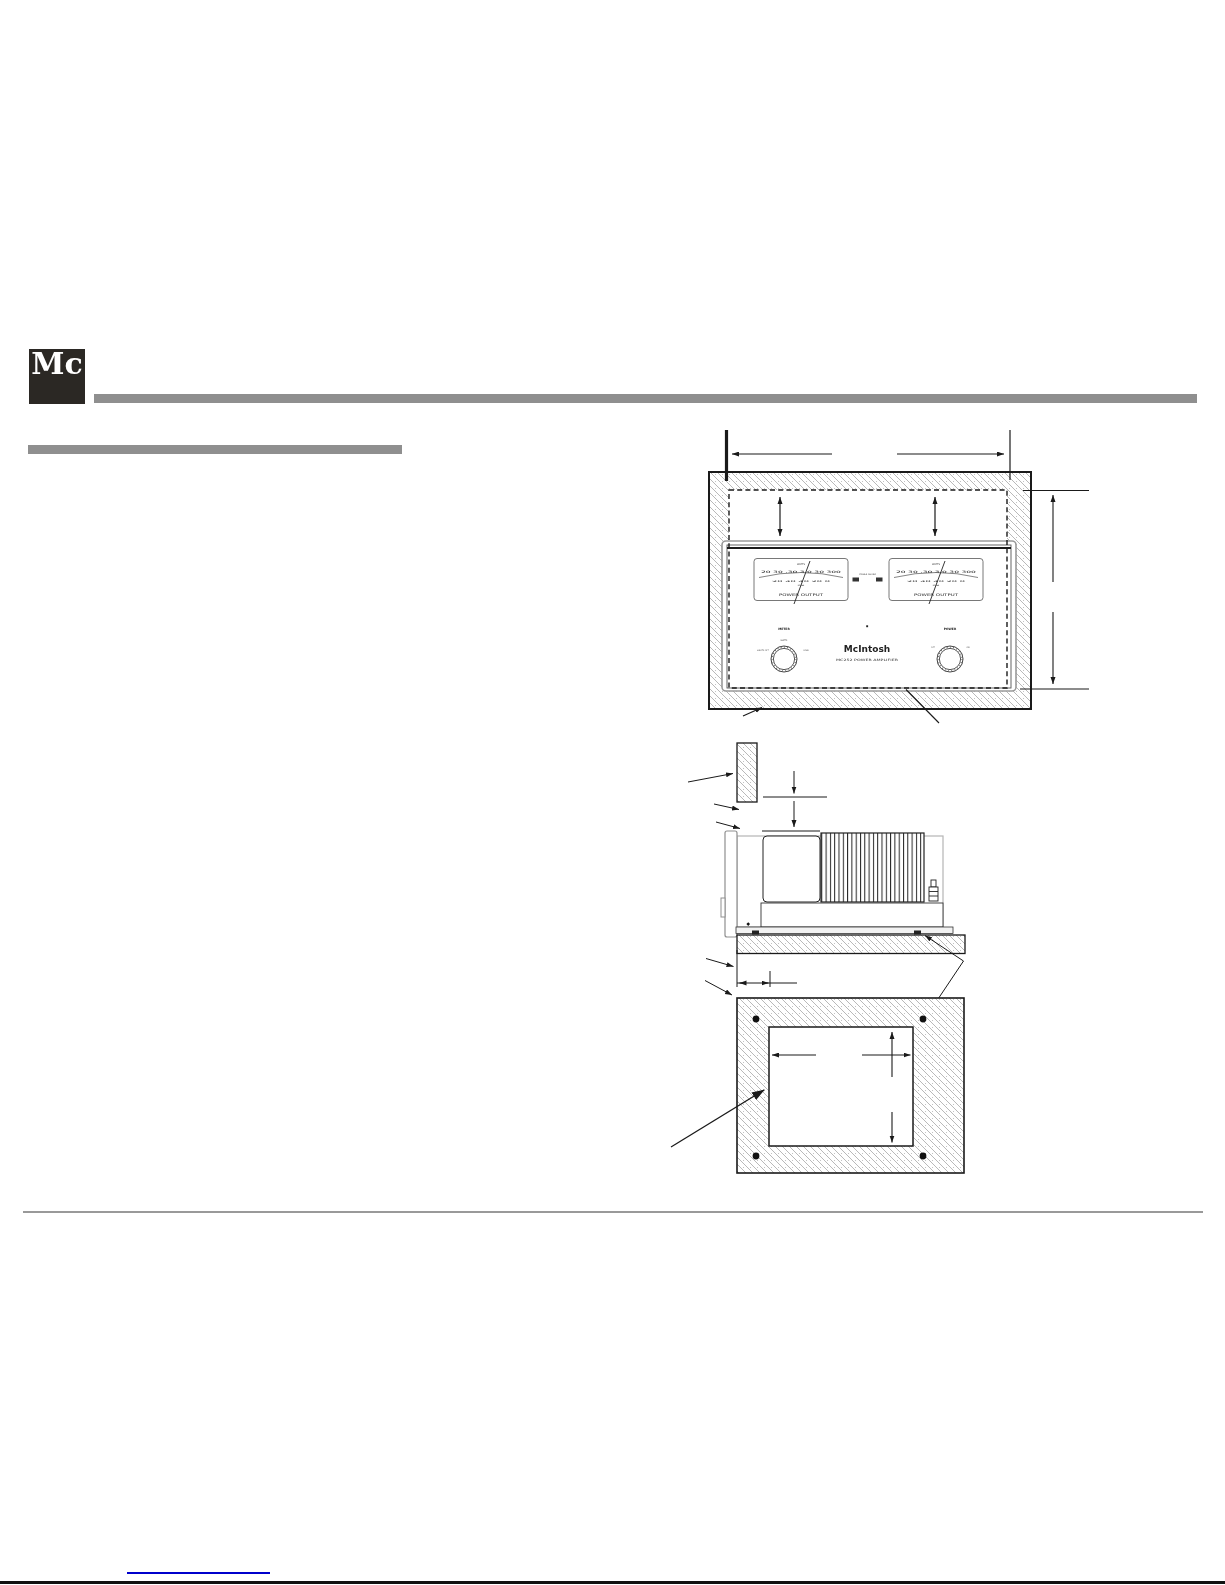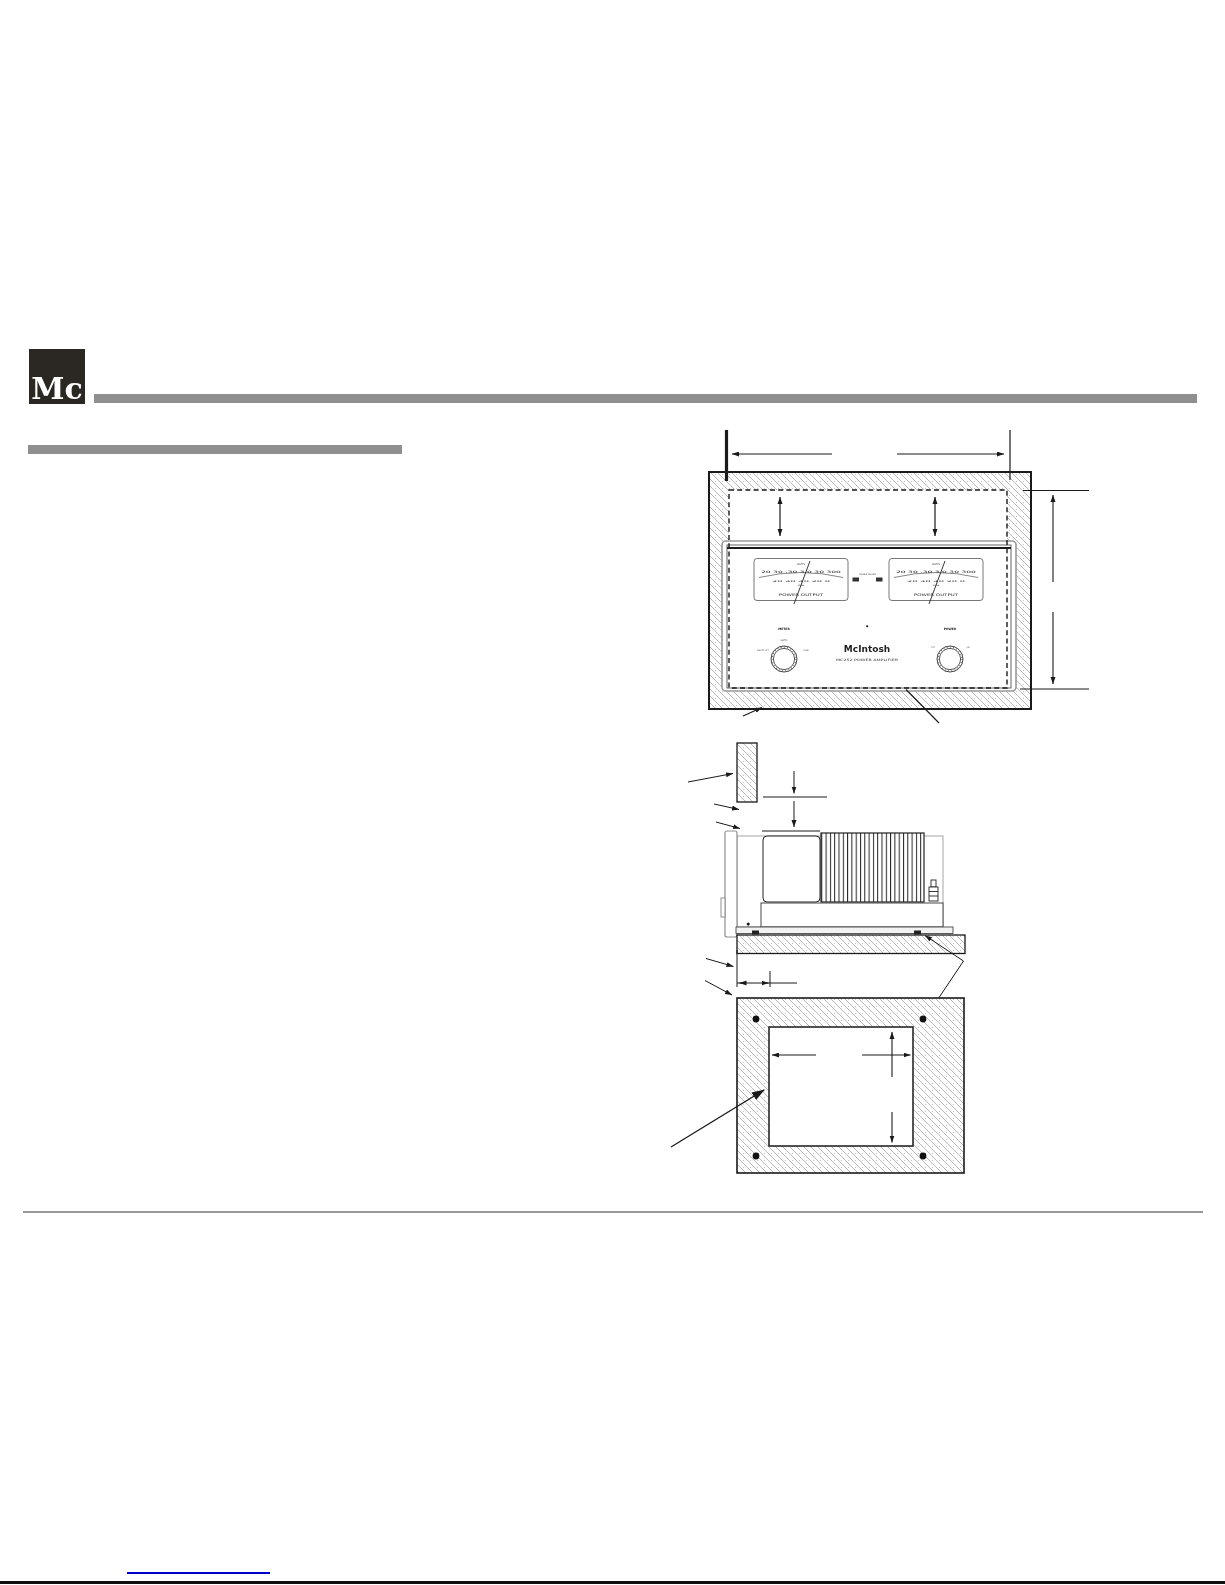--- a/index.html
+++ b/index.html
@@ -2,21 +2,21 @@
 <html><head>
 <meta charset="utf-8">
 <style>
   html,body{margin:0;padding:0;background:#e8e8e8;}
   .page{
     position:relative;width:1225px;height:1585px;background:#ffffff;
     overflow:hidden;font-family:"Liberation Sans", sans-serif;
   }
   .logo-box{
     position:absolute;left:29px;top:349px;width:56px;height:55px;
-    background:#2b2824;color:#ffffff;display:flex;align-items:flex-end;justify-content:center;
+    background:#2b2824;color:#ffffff;display:flex;align-items:flex-start;justify-content:center;
     font-family:"DejaVu Serif", serif;font-weight:bold;font-size:30px;line-height:1;
   }
   .top-bar{position:absolute;left:94px;top:394px;width:1103px;height:9px;background:#8f8f8f;}
   .section-bar{position:absolute;left:28px;top:445px;width:374px;height:9px;background:#8f8f8f;}
   .divider-rule{position:absolute;left:23px;top:1211px;width:1180px;height:2px;background:#999999;}
   .footer-link{position:absolute;left:127px;top:1572px;width:143px;height:2px;background:#0000cc;cursor:pointer;}
   .bottom-edge{position:absolute;left:0;top:1581px;width:1225px;height:3px;background:#111111;}
   svg.diagrams{position:absolute;left:0;top:0;}
   svg text{font-family:"DejaVu Sans", sans-serif;fill:#222;}
   .tt{fill:#333;}

